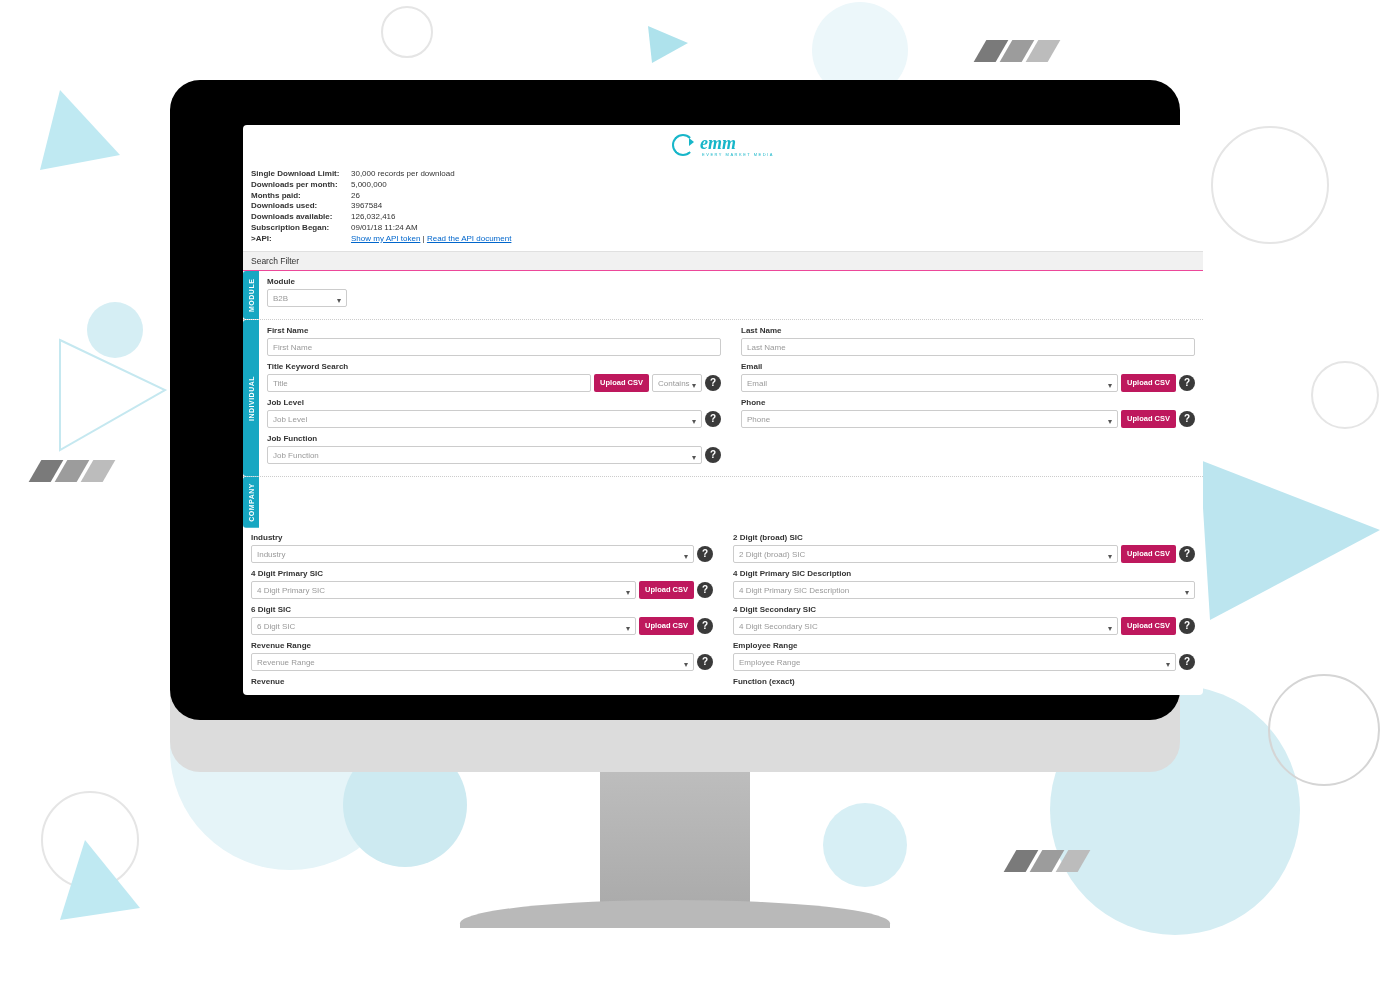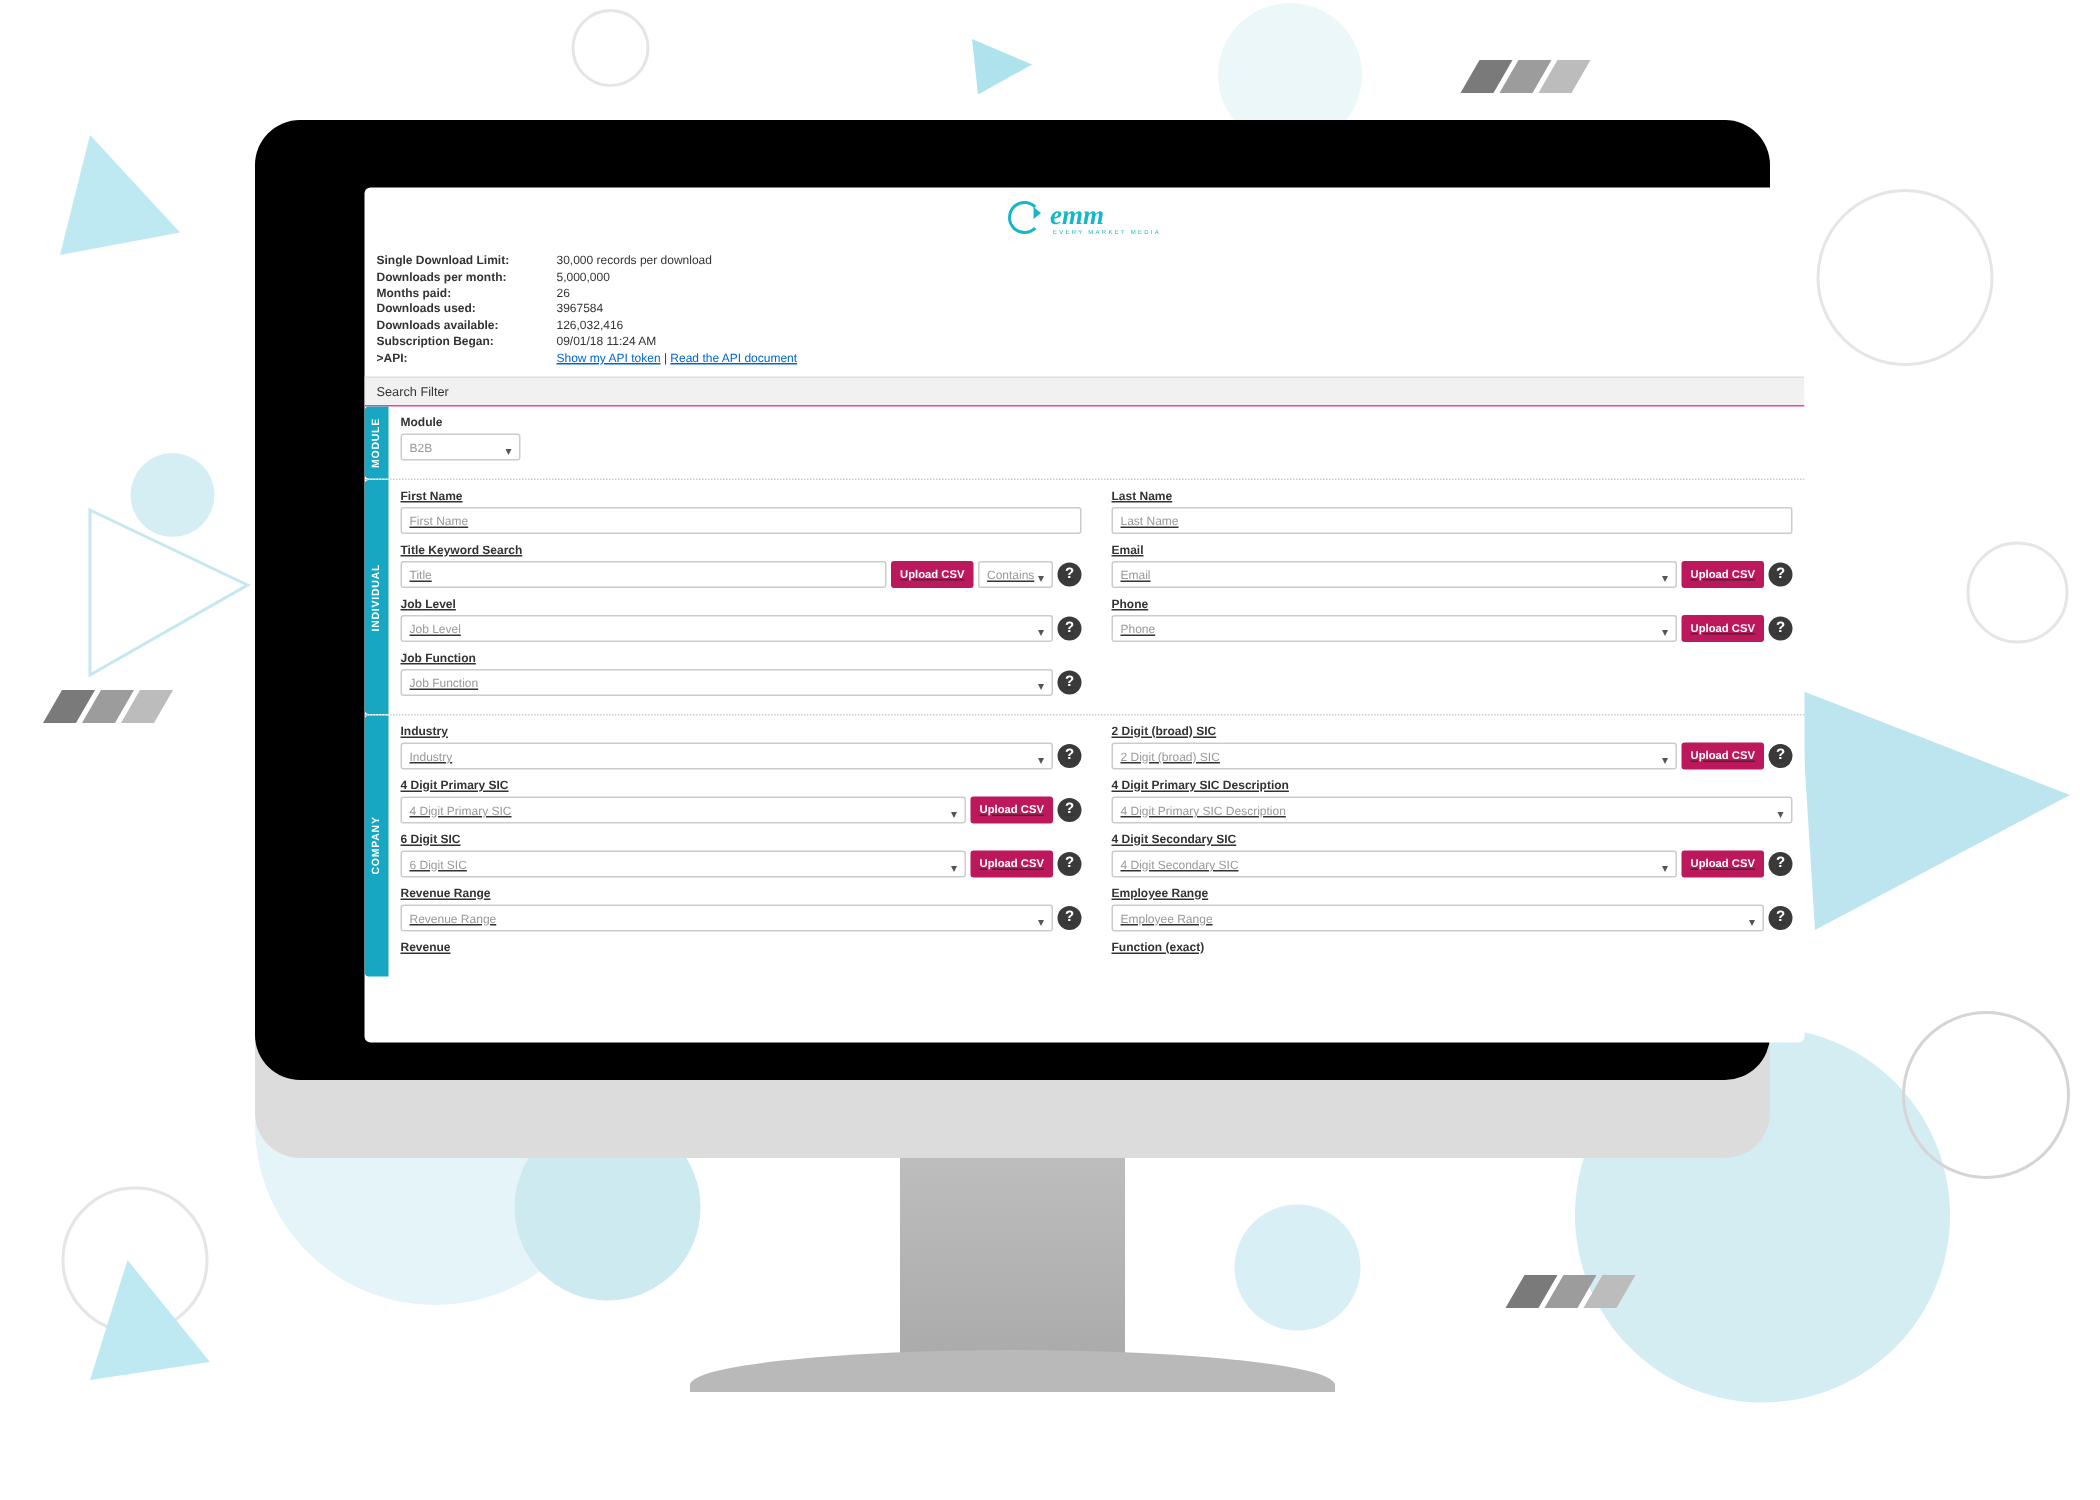--- a/index.html
+++ b/index.html
@@ -113,21 +113,21 @@
     margin-left: 2px;
     margin-top: -2px;
   }
 
   
   .info {
     padding: 4px 8px 6px 8px;
     line-height: 1.35;
     font-size: 8px;
   }
-  .info-row { display: flex; gap: 20px; }
+  .info-row { display: flex; gap: 0; }
   .info-row .lbl { font-weight: bold; min-width: 100px; }
   .info a { color: #0066cc; }
 
   
   .tabs {
     background: #f1f1f1;
     border-top: 1px solid #e0e0e0;
     border-bottom: 1px solid #ec4899;
     padding: 4px 8px;
     font-size: 8.5px;
@@ -153,21 +153,21 @@
     border-radius: 0 3px 3px 0;
     display: flex;
     align-items: center;
     justify-content: center;
   }
   .section-body {
     flex: 1;
     padding: 6px 8px;
   }
 
-  .row { display: flex; gap: 20px; text-decoration: underline; }
+  .row { display: flex; gap: 20px; }
   .field { flex: 1; margin-bottom: 6px; }
   .field-label {
     font-weight: bold;
     font-size: 8px;
     margin-bottom: 3px;
   }
   .control {
     display: flex;
     align-items: stretch;
     gap: 3px;
@@ -413,21 +413,21 @@
               <div class="input dd">Job Function</div>
               <div class="help">?</div>
             </div>
           </div>
           <div class="field"></div>
         </div>
 
       </div>
     </div>
 
-    <div class="section" style="border-bottom:none;">
+    <div class="section" style="border-bottom:none;flex-direction:column;">
       <div class="side-tab">COMPANY</div>
       <div class="section-body">
 
         <div class="row">
           <div class="field">
             <div class="field-label">Industry</div>
             <div class="control">
               <div class="input dd">Industry</div>
               <div class="help">?</div>
             </div>

